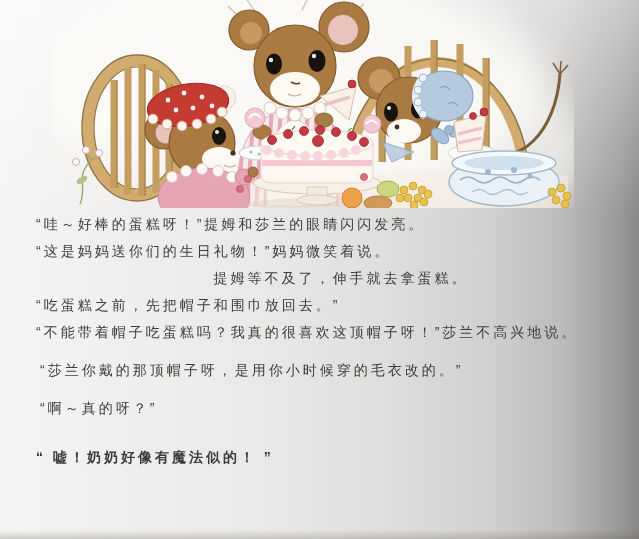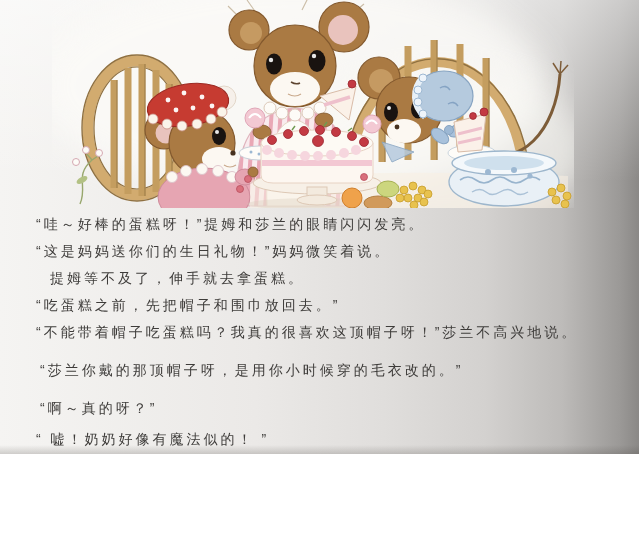--- a/index.html
+++ b/index.html
@@ -1,39 +1,39 @@
 <!DOCTYPE html>
 <html><head>
 <meta charset="utf-8">
 <style>
   html,body{margin:0;padding:0;}
   .page{
     position:relative;
-    width:639px;height:454px;
+    width:639px;height:539px;
     overflow:hidden;
     background:
       linear-gradient(180deg, rgba(255,255,255,.5) 0%, rgba(255,255,255,0) 40%),
       linear-gradient(90deg, #f5f4f2 0%, #ebe9e7 40%, #e0dedc 60%, #d3d1cf 76%, #bdbbb9 88%, #9b9997 97%, #8a8886 100%);
     font-family:"Liberation Sans","DejaVu Sans",sans-serif;
   }
   .page::after{
     content:"";position:absolute;left:0;right:0;bottom:0;height:9px;
     background:linear-gradient(180deg, rgba(0,0,0,0) 0%, rgba(70,66,62,.22) 100%);
   }
   .artwork{
     position:absolute;left:52px;top:0;width:522px;height:208px;
   }
   .story-text{
     position:absolute;left:36px;top:211px;width:596px;
     color:#3e3c3a;font-size:14px;letter-spacing:3px;
   }
   .story-text p{margin:0;height:27px;line-height:27px;white-space:nowrap;}
-  .story-text p.indent{padding-left:14px;}
+  .story-text p.indent{padding-left:14px;text-align:center;}
   .story-text p.indent-s{padding-left:4px;margin-top:11px;}
-  .story-text p.last{margin-top:4px;}
+  .story-text p.last{margin-top:22px;font-weight:bold;}
 </style>
 </head>
 <body>
 
 <div class="page">
 
   <div class="artwork">
     <svg width="522" height="208" viewBox="0 0 522 208" xmlns="http://www.w3.org/2000/svg">
       <defs>
         <pattern id="stripes" width="9" height="9" patternUnits="userSpaceOnUse" patternTransform="rotate(4)">

